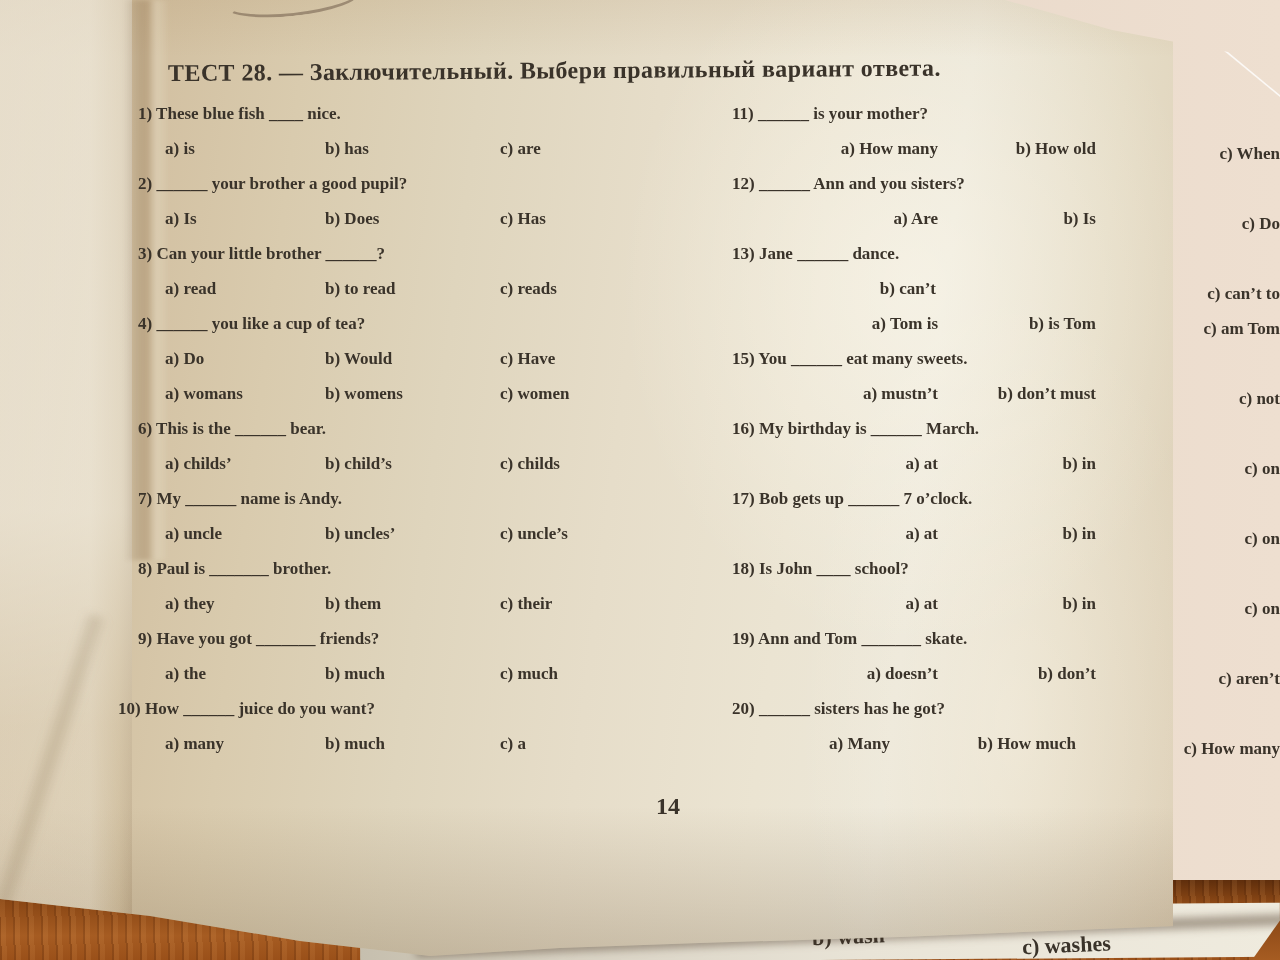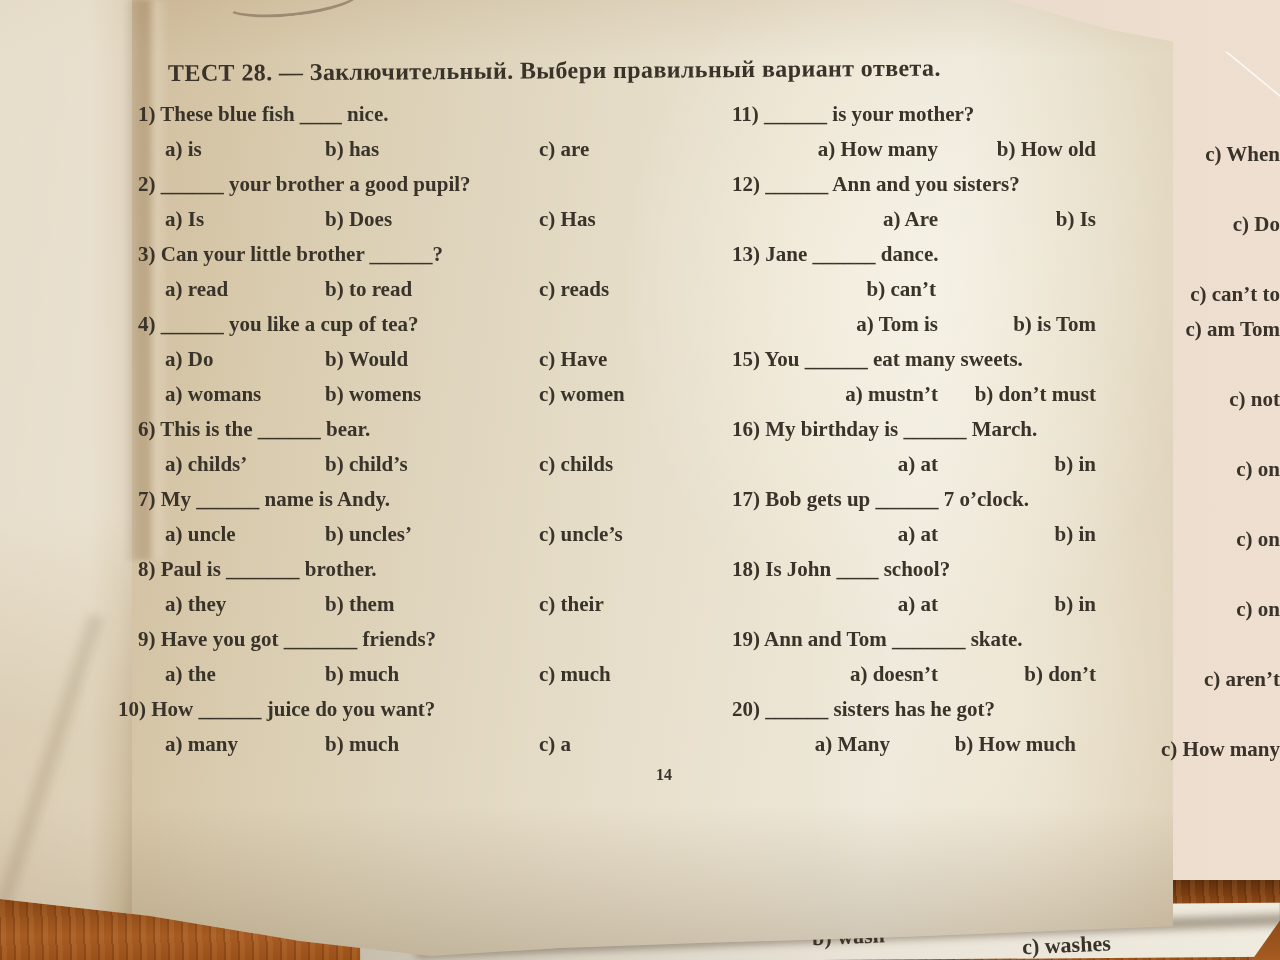--- a/index.html
+++ b/index.html
@@ -96,31 +96,31 @@
   .title {
     position:absolute; left:168px; top:57px; width:860px;
     font-size:24px; font-weight:700; letter-spacing:0.4px; white-space:nowrap;
     transform: rotate(-0.4deg);
   }
 
   .col { position:absolute; top:97px; }
   .col-left  { left:138px; width:575px; }
   .col-right { left:732px; width:548px; }
 
-  .q, .opts { height:35px; line-height:34px; font-size:21px; font-weight:700; white-space:nowrap; }
+  .q, .opts { height:35px; line-height:34px; font-size:17px; font-weight:700; white-space:nowrap; }
   .opts { display:flex; }
   .col-left  .opts { padding-left:27px; }
   .col-right .opts { padding-left:46px;text-align:right; }
-  .col-left  .oa { width:160px; } .col-left  .ob { width:175px; } .col-left  .oc { flex:1;margin-left:39px; }
+  .col-left  .oa { width:160px; } .col-left  .ob { width:175px; } .col-left  .oc { flex:1; }
   .col-right .oa { width:160px; } .col-right .ob { width:158px; } .col-right .oc { flex:1; }
   .col-right .oc { transform: translateY(5px); }
   .col-right .opts.tight .oa { width:112px; } .col-right .opts.tight .ob { width:186px; }
   .q.outdent { margin-left:-20px; }
 
-  .pagenum { position:absolute; left:656px; top:766px; font-size:16px; font-weight:700; }
+  .pagenum { position:absolute; left:656px; top:793px; font-size:24px; font-weight:700; }
 </style>
 </head>
 <body>
 
 <div class="scene">
 
   <div class="wood"></div>
 
   <div class="sheet2">
     <span class="s2b">b) wash</span>

